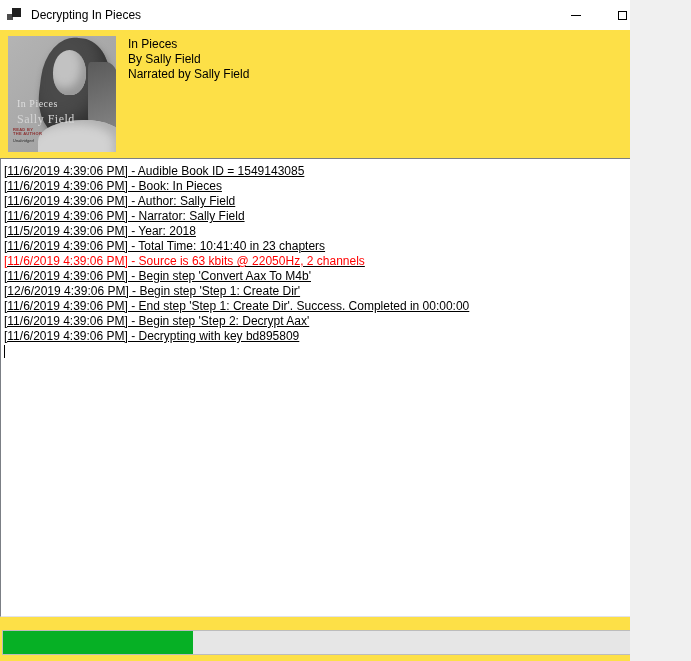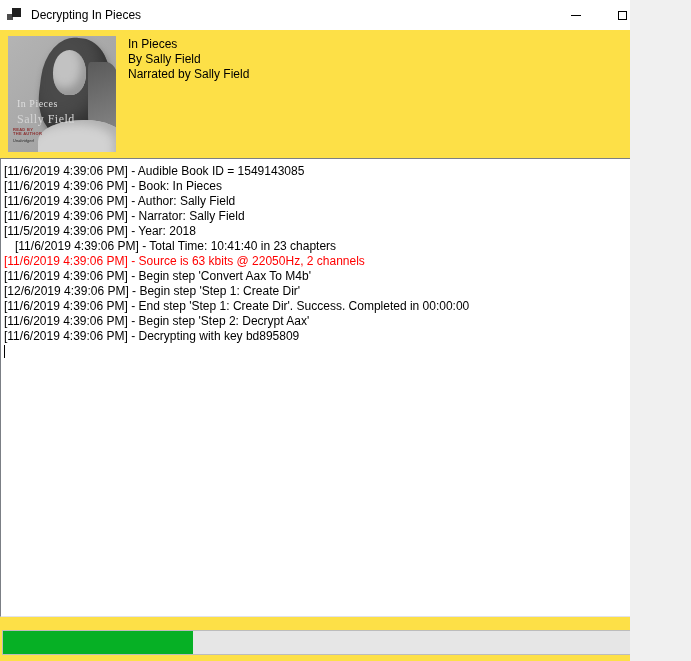--- a/index.html
+++ b/index.html
@@ -39,21 +39,21 @@
                  font-size:12px; color:#d4d4d4; letter-spacing:.5px; }
   .cover-badge { position:absolute; left:5px; bottom:8px; line-height:1.2; }
   .badge-red { font-size:4px; color:#8c2c2c; font-weight:bold; letter-spacing:.3px; }
   .badge-dark { font-size:4px; color:#2b2b2b; margin-top:2px; font-style:italic; }
   .book-info { position:absolute; left:128px; top:7px; font-size:12px; color:#000; line-height:15px; }
 
   
   .logbox { position:absolute; left:0; top:158px; width:681px; height:459px; background:#ffffff;
             border-top:1px solid #7b7f85; border-left:1px solid #7b7f85;
             border-right:1px solid #e2e3ea; border-bottom:1px solid #e2e3ea;
-            padding:5px 3px 0 3px; overflow:hidden; }
+            padding:5px 3px 0 3px; overflow:hidden;text-decoration:underline; }
   .log-line { font-size:12px; line-height:15px; white-space:pre; color:#000; }
   .caret-line { height:15px; display:flex; align-items:center; }
   .caret { display:inline-block; width:1px; height:13px; background:#000; }
 
   
   .progress { position:absolute; left:2px; top:630px; width:682px; height:25px;
               background:#e6e6e6; border:1px solid #bcbcbc; }
   .progress-fill { height:100%; background:#06b025; }
 </style>
 </head>
@@ -100,21 +100,21 @@
       <div>Narrated by Sally Field</div>
     </div>
   </div>
 
   <div class="logbox">
     <div class="log-line" style="color: rgb(0, 0, 0);">[11/6/2019 4:39:06 PM] - Audible Book ID = 1549143085</div>
     <div class="log-line" style="color: rgb(0, 0, 0);">[11/6/2019 4:39:06 PM] - Book: In Pieces</div>
     <div class="log-line" style="color: rgb(0, 0, 0);">[11/6/2019 4:39:06 PM] - Author: Sally Field</div>
     <div class="log-line" style="color: rgb(0, 0, 0);">[11/6/2019 4:39:06 PM] - Narrator: Sally Field</div>
     <div class="log-line" style="color: rgb(0, 0, 0);">[11/5/2019 4:39:06 PM] - Year: 2018</div>
-    <div class="log-line" style="color: rgb(0, 0, 0); margin-left: 11px;">[11/6/2019 4:39:06 PM] - Total Time: 10:41:40 in 23 chapters</div>
+    <div class="log-line" style="color: rgb(0, 0, 0);">[11/6/2019 4:39:06 PM] - Total Time: 10:41:40 in 23 chapters</div>
     <div class="log-line" style="color: rgb(255, 0, 0);">[11/6/2019 4:39:06 PM] - Source is 63 kbits @ 22050Hz, 2 channels</div>
     <div class="log-line" style="color: rgb(0, 0, 0);">[11/6/2019 4:39:06 PM] - Begin step 'Convert Aax To M4b'</div>
     <div class="log-line" style="color: rgb(0, 0, 0);">[12/6/2019 4:39:06 PM] - Begin step 'Step 1: Create Dir'</div>
     <div class="log-line" style="color: rgb(0, 0, 0);">[11/6/2019 4:39:06 PM] - End step 'Step 1: Create Dir'. Success. Completed in 00:00:00</div>
     <div class="log-line" style="color: rgb(0, 0, 0);">[11/6/2019 4:39:06 PM] - Begin step 'Step 2: Decrypt Aax'</div>
     <div class="log-line" style="color: rgb(0, 0, 0);">[11/6/2019 4:39:06 PM] - Decrypting with key bd895809</div>
     <div class="caret-line">
       <span class="caret"></span>
     </div>
   </div>

